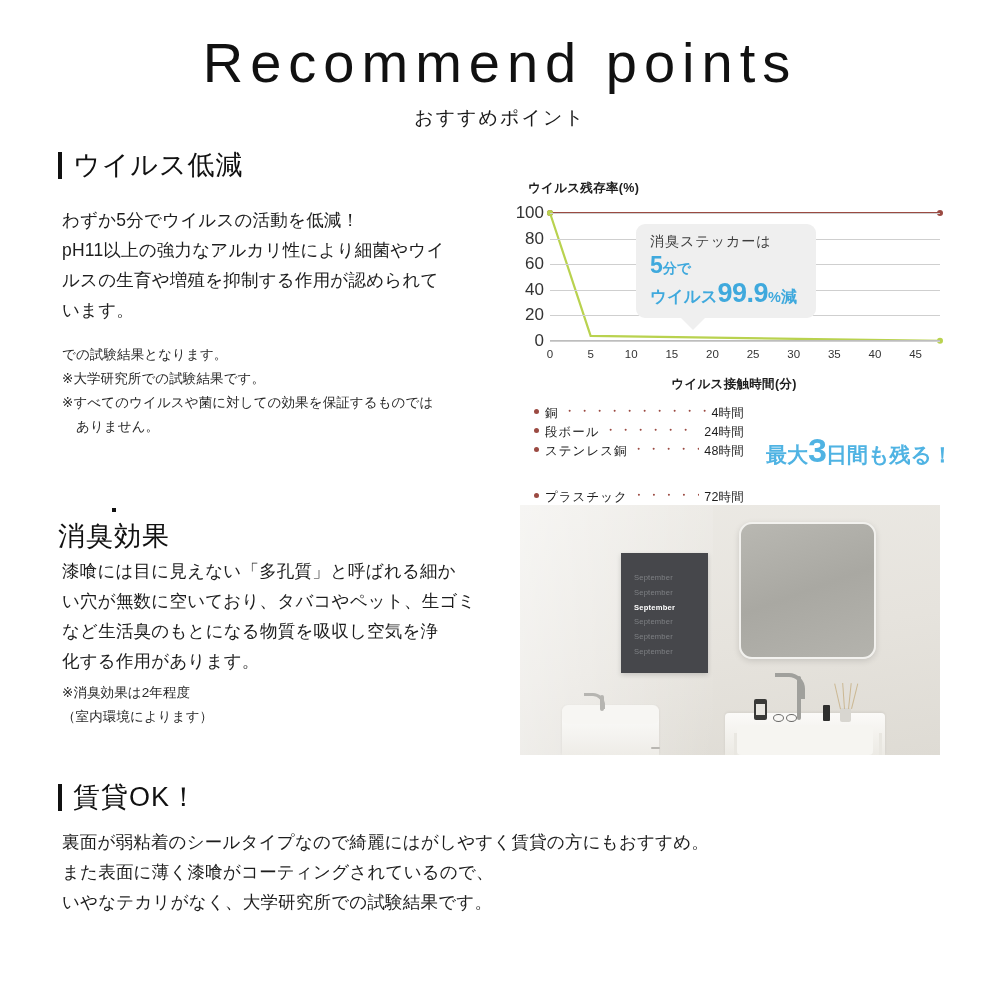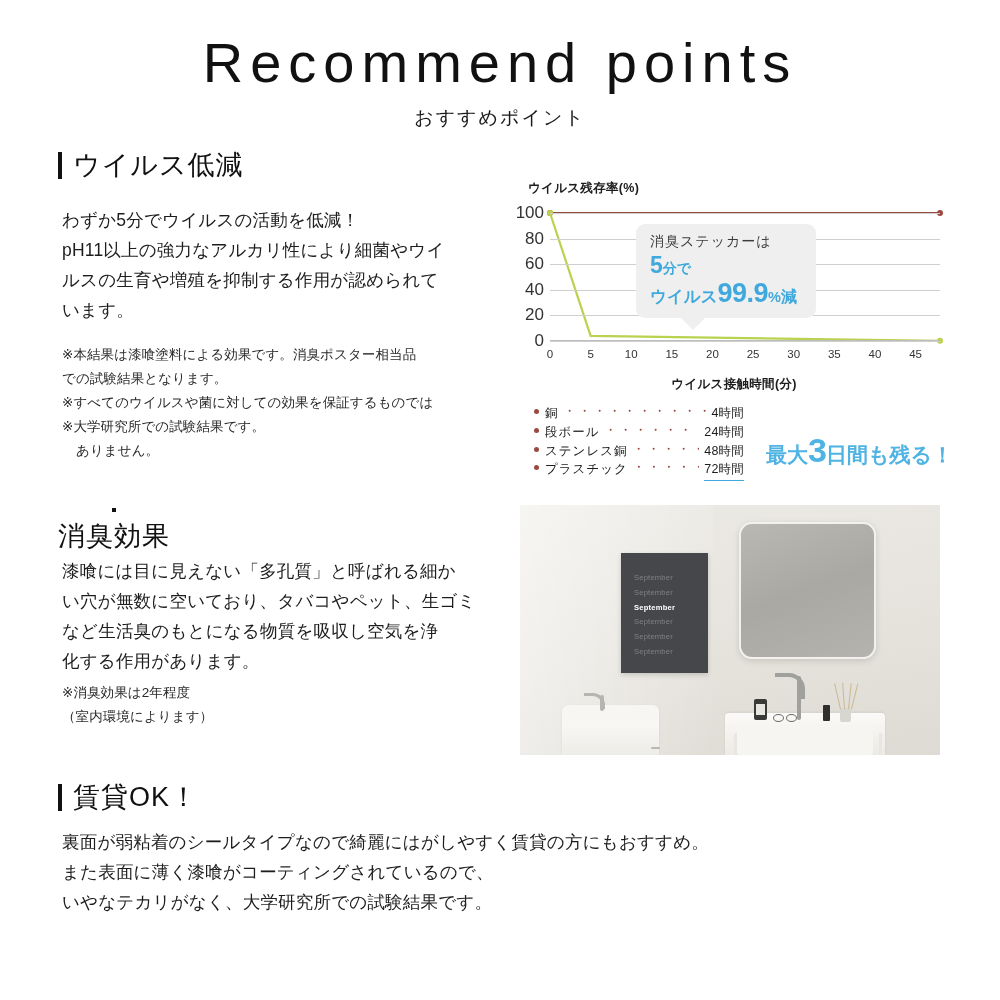--- a/index.html
+++ b/index.html
@@ -84,21 +84,21 @@
   .lg-dot{
     width:5px;height:5px;border-radius:50%;background:#9b4a42;
     display:inline-block;margin-right:6px;flex:0 0 5px;position:relative;top:-3px;
   }
   .lg-name{letter-spacing:1px;}
   .lg-lead{
     flex:1 1 auto;margin:0 5px;color:#9b4a42;overflow:hidden;
     letter-spacing:3px;font-size:12px;position:relative;top:-2px;
   }
   .lg-val{letter-spacing:.2px;}
-  .lg-val.u{border-bottom:1.5px solid #3fa9dd;padding-bottom:1px;}
+  .lg-val.u{border-bottom:1.5px solid #3fa9dd;padding-bottom:1px;margin-top:28px;}
 
   .tagline{
     position:absolute;left:766px;top:425px;color:#4fb3e3;white-space:nowrap;
     line-height:1;
     margin-top:8px;
   }
   .tagline .t{font-size:21px;font-weight:700;letter-spacing:0px;}
   .tagline .n{font-size:34px;font-weight:700;letter-spacing:-1px;}
 
   
@@ -220,24 +220,23 @@
     <span class="bar"></span>
     <span class="sec-title">ウイルス低減</span>
   </div>
   <div id="sec1-body" class="body-txt">
     <div>わずか5分でウイルスの活動を低減！</div>
     <div>pH11以上の強力なアルカリ性により細菌やウイ</div>
     <div>ルスの生育や増殖を抑制する作用が認められて</div>
     <div>います。</div>
   </div>
   <div id="sec1-notes" class="note-txt">
-    <div>※本結果は漆喰塗料による効果です。消臭ポスター相当品</div>
     <div>での試験結果となります。</div>
+    <div>※大学研究所での試験結果です。</div>
     <div>※すべてのウイルスや菌に対しての効果を保証するものでは</div>
-    <div>※大学研究所での試験結果です。</div>
     <div class="note-indent">ありません。</div>
   </div>
 
   <div class="chart-wrap">
     <div class="chart-ylabel">ウイルス残存率(%)</div>
 
     <div class="plot" id="plot">
 
       <svg class="svg-lines" id="chart-svg" viewBox="0 0 390 128" preserveAspectRatio="none">
           <polyline points="0,0 390,0" fill="none" stroke="#9b4a42" stroke-width="2.2" vector-effect="non-scaling-stroke"></polyline>

